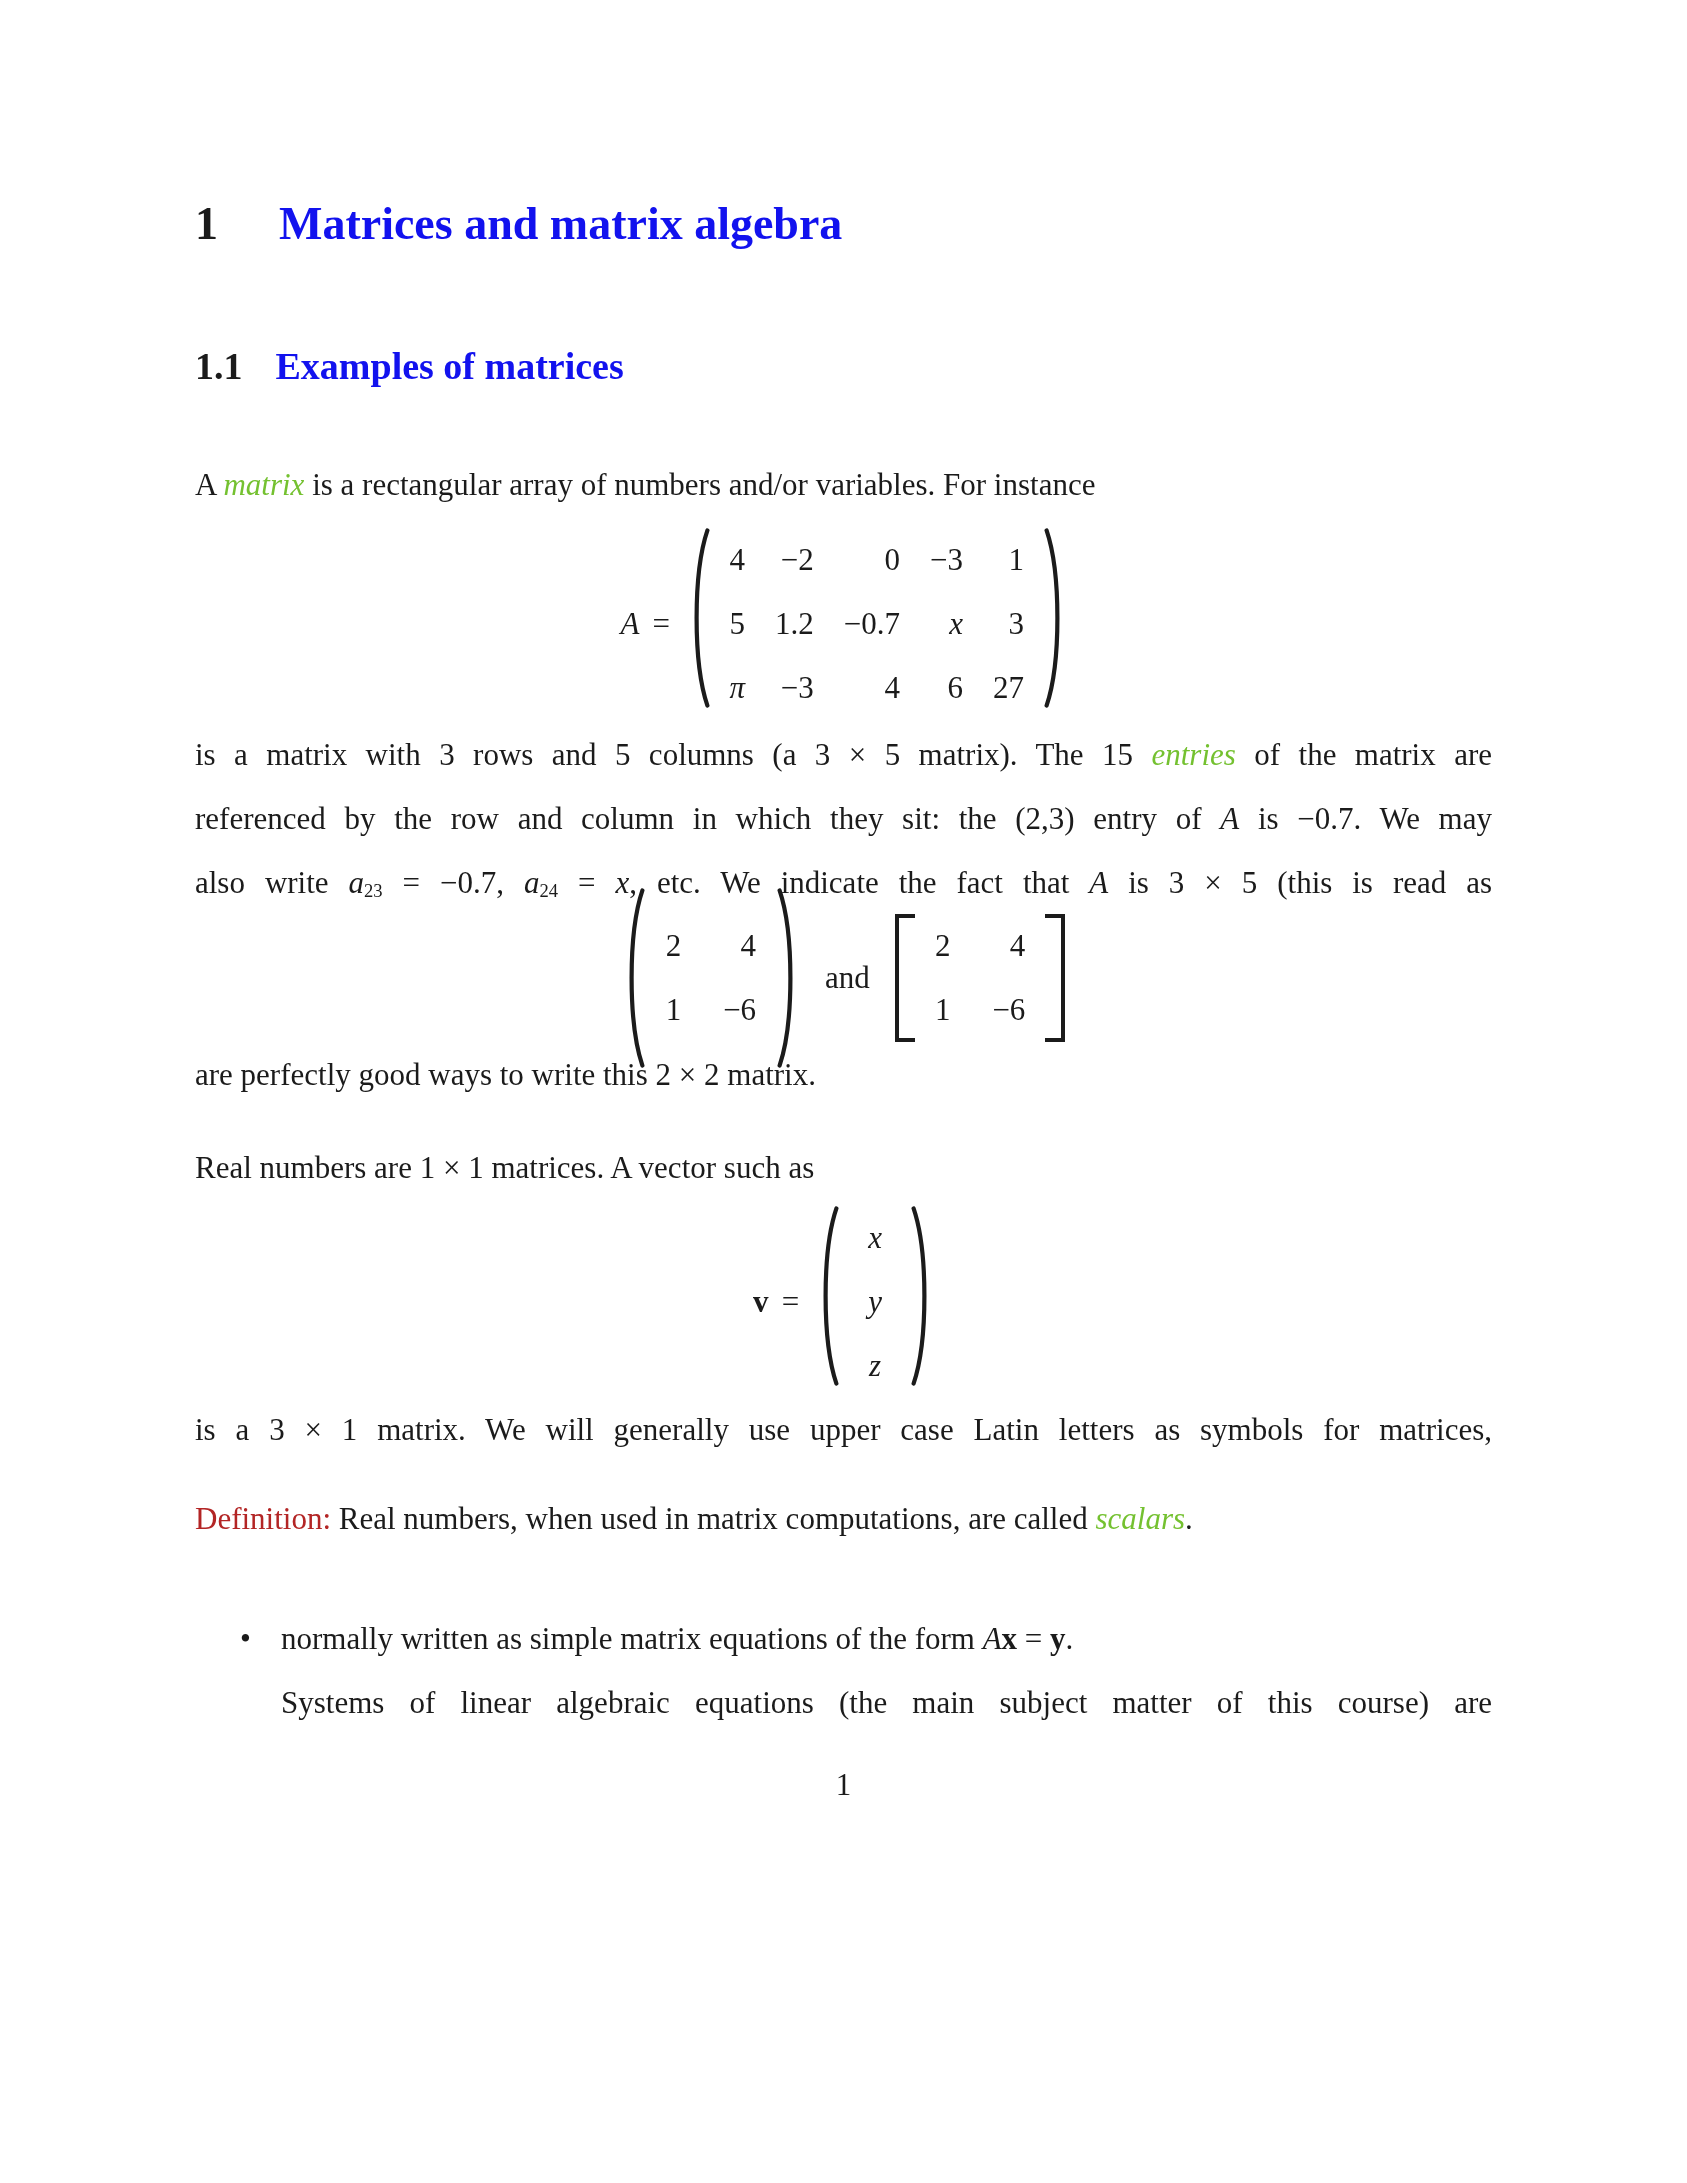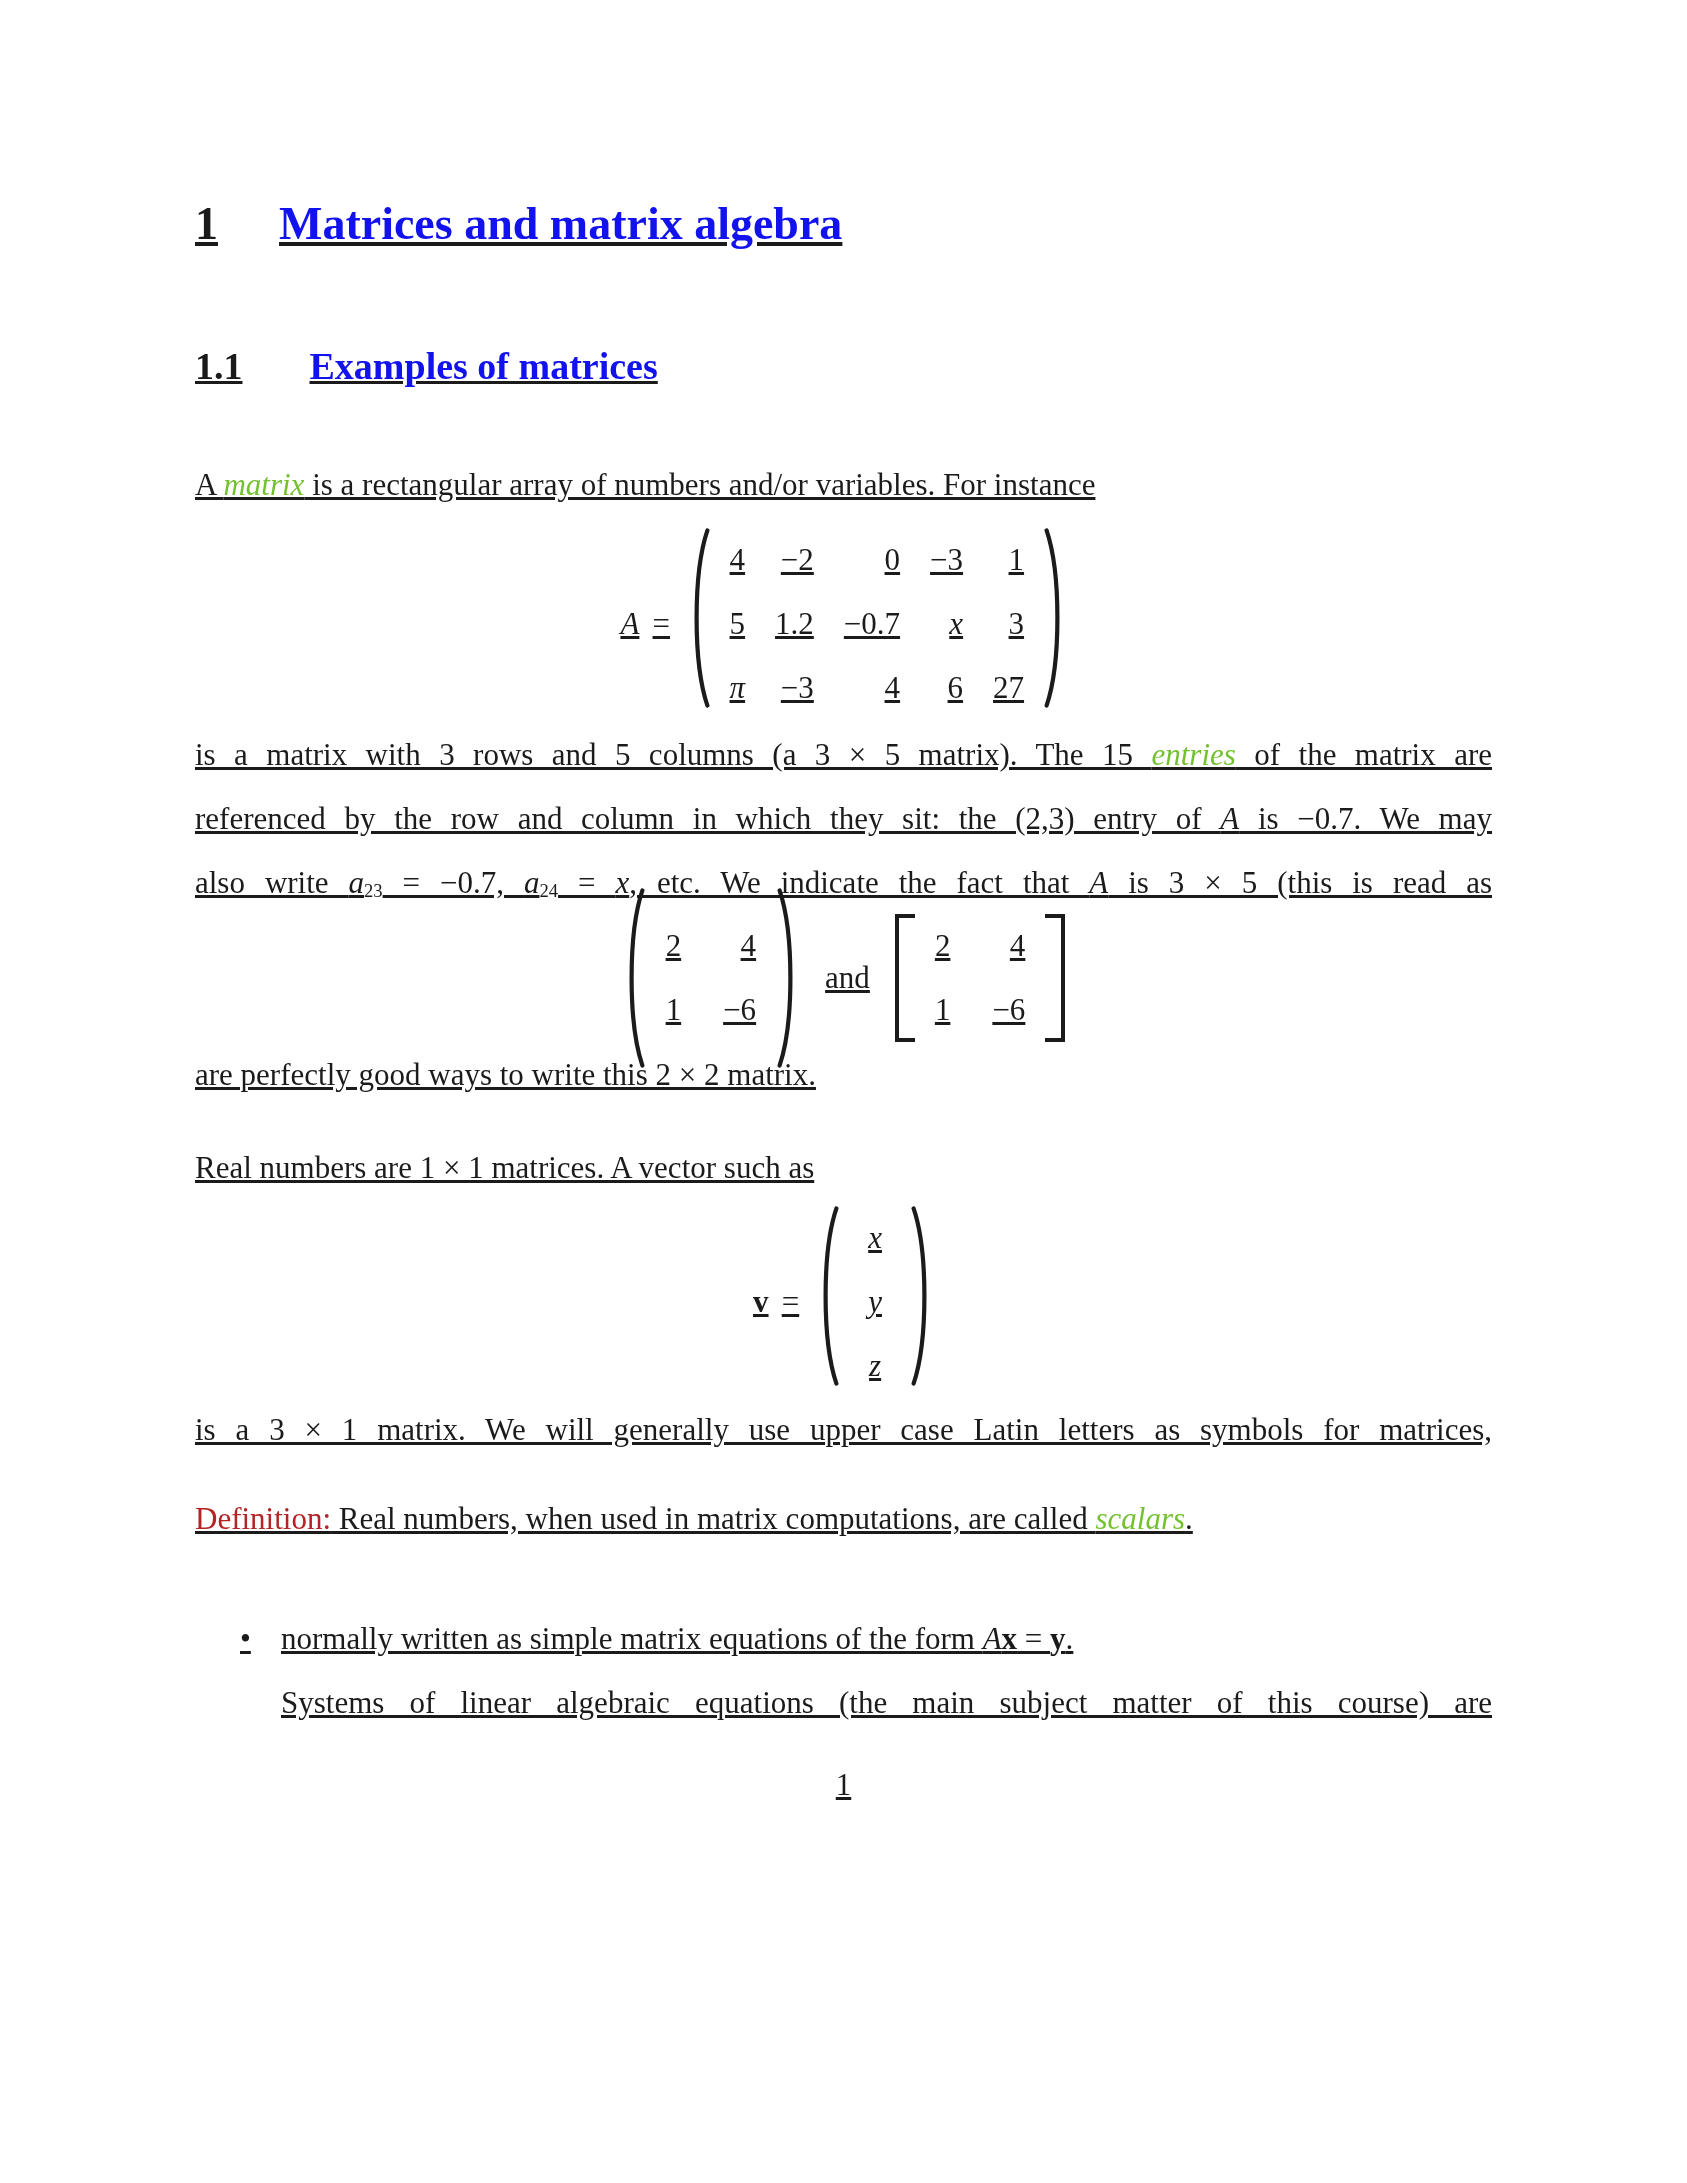--- a/index.html
+++ b/index.html
@@ -1,28 +1,28 @@
 <!DOCTYPE html>
 <html style="--ink: #1b1b1b; --blue: #1212ee; --green: #74c130; --red: #b32525;font-size:10.6px"><head>
 <meta charset="utf-8">
 <style>
   html,body { margin:0; padding:0; background:#ffffff; }
   .page {
     position:relative; width:1687px; height:1848px; background:#ffffff;
     font-family:"Liberation Serif","DejaVu Serif",serif;
-    color:var(--ink,#1b1b1b); overflow:hidden;text-decoration:underline;
+    color:var(--ink,#1b1b1b); overflow:hidden;
   }
   .content { padding:200px 195px 0 195px; }
 
   
   .sec { font-size:46px; font-weight:bold; line-height:48px; white-space:nowrap; }
   .sec .num { color:var(--ink,#1b1b1b); margin-right:61px; }
   .sec .ttl { color:var(--blue,#1212ee); }
   .subsec { font-size:38px; font-weight:bold; line-height:40px; margin-top:98px; white-space:nowrap; }
-  .subsec .num { color:var(--ink,#1b1b1b); margin-right:67px; }
+  .subsec .num { color:var(--ink,#1b1b1b); margin-right:33px; }
   .subsec .ttl { color:var(--blue,#1212ee); }
 
   
   .par { font-size:31px; line-height:64px; }
   .line { text-align:left; }
   .line.just { text-align:justify; text-align-last:justify; text-justify:inter-word; }
   .t-it { font-style:italic; }
   .t-b { font-weight:bold; }
   .t-green { color:var(--green,#74c130); font-style:italic; }
   .t-red { color:var(--red,#b32525); }

